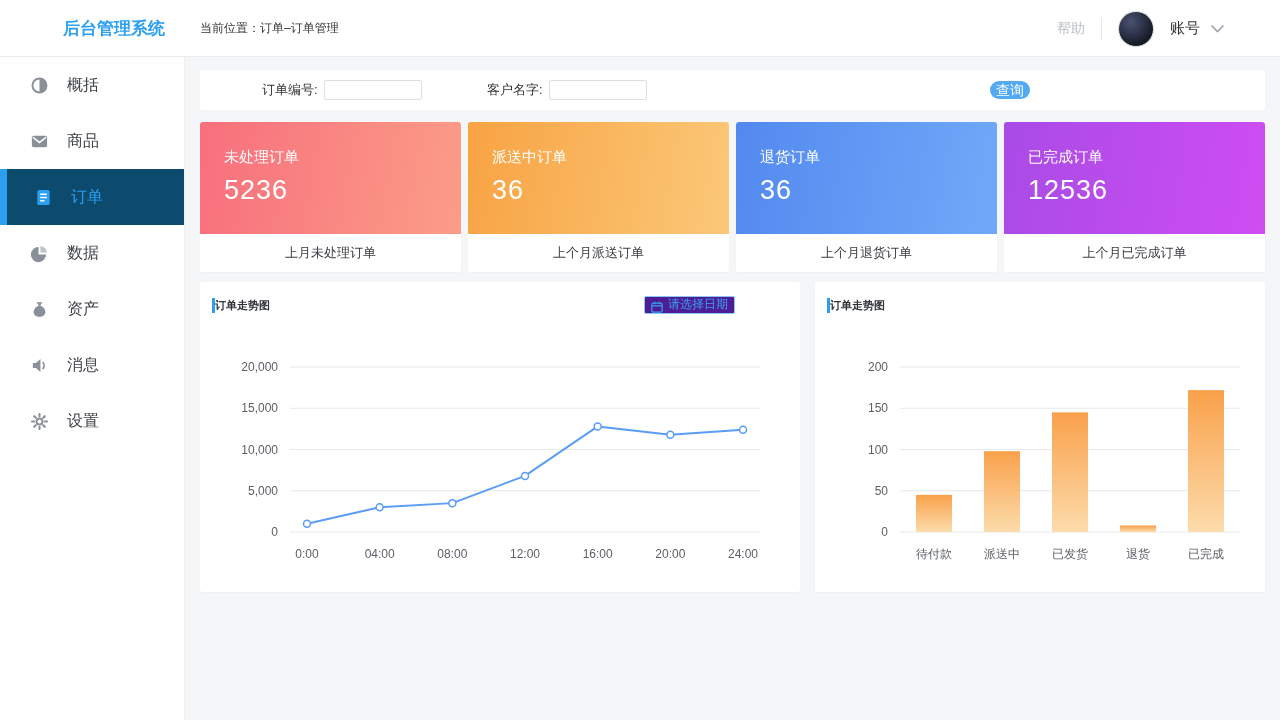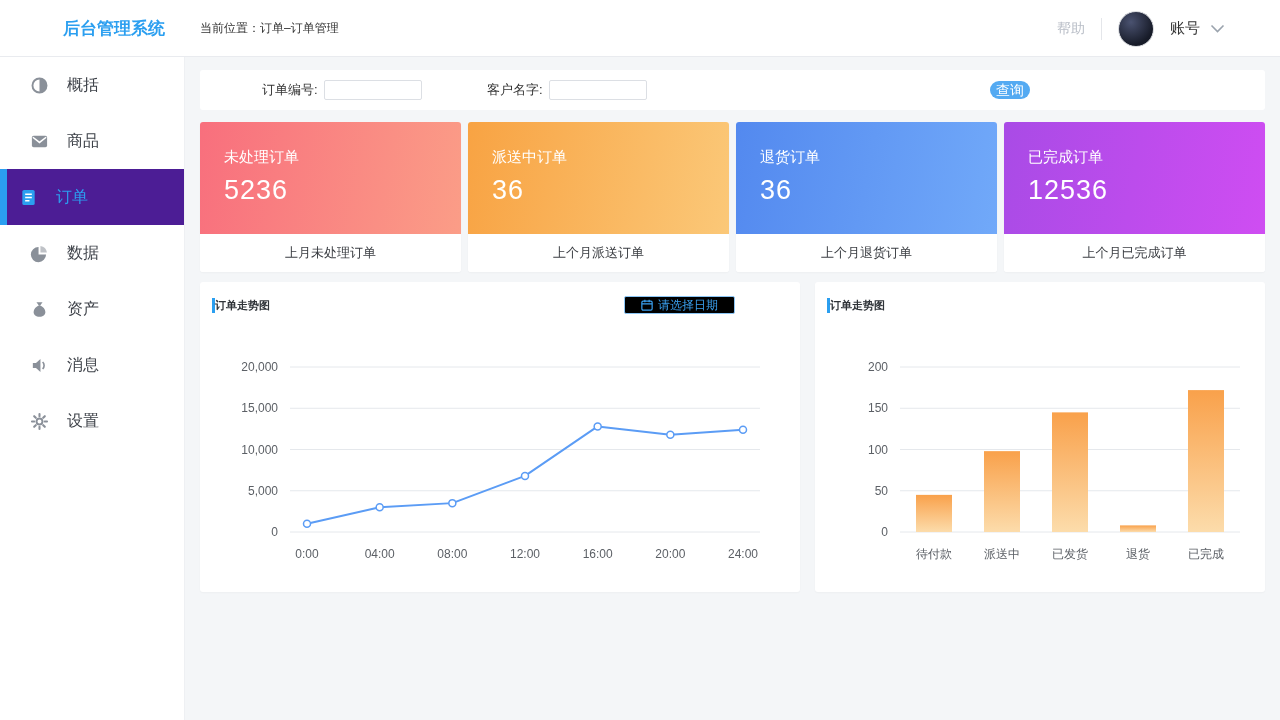--- a/index.html
+++ b/index.html
@@ -23,22 +23,22 @@
   .account { font-size:15px; color:#333; cursor:pointer; display:flex; align-items:center; gap:10px; }
   .chev { color:#9aa3ad; display:inline-flex; }
 
   
   .sidebar { position:absolute; top:57px; left:0; width:185px; height:663px;
     background:#fff; border-right:1px solid #eef0f3; z-index:2; }
   .side-item { height:56px; display:flex; align-items:center; gap:18px;
     padding-left:30px; font-size:16px; color:#3f434a; cursor:pointer; }
   .side-item .s-icon { width:19px; height:19px; color:#8a9099; display:inline-flex; }
   .side-item .s-icon svg { width:19px; height:19px; }
-  .side-item.active { background:#4c1d95; color:#2b9ff0;
-    border-left:7px solid #2b9ff0; padding-left:12px; }
+  .side-item.active { background:#0c4a6e; color:#2b9ff0;
+    border-left:7px solid #2b9ff0; padding-left:27px; }
   .side-item.active .s-icon { color:#2b9ff0; }
 
   
   .main { position:absolute; top:57px; left:185px; width:1095px; height:663px;
     background:#f4f6f8; padding:13px 15px; }
 
   .search-card { position:relative; width:1065px; height:40px; background:#fff;
     border-radius:3px; margin-bottom:12px; }
   .s-group { position:absolute; top:0; height:40px; display:flex; align-items:center; gap:6px; }
   .s-group label { font-size:13px; color:#333; }
@@ -63,21 +63,21 @@
   .charts-row { display:flex; gap:15px; }
   .panel { position:relative; background:#fff; height:310px; border-radius:3px;
     box-shadow:0 1px 2px rgba(0,0,0,0.03); }
   .panel-line { width:600px; }
   .panel-bar { width:450px; }
   .panel-head { position:absolute; left:12px; top:16px; display:flex;
     align-items:center; gap:0; font-size:11px; font-weight:bold; color:#2f3338; }
   .head-bar { width:3px; height:15px; background:#2b9ff0; display:inline-block; }
   .datepicker { position:absolute; right:65px; top:14px; height:18px;
     border:1px solid #8cc6f5; border-radius:2px; color:#3aa0ef; font-size:12px;
-    display:flex; align-items:center; gap:5px; padding:0 16px; cursor:pointer; background:#000000; }
+    display:flex; align-items:flex-end; gap:5px; padding:0 6px; cursor:pointer; background:#4c1d95; }
   .chart-svg { position:absolute; top:45px; }
   .panel-line .chart-svg { left:10px; }
   .panel-bar .chart-svg { left:5px; }
   .tick { font-size:12px; fill:#5c6066; font-family:"Liberation Sans","DejaVu Sans",sans-serif; }
 </style>
 </head>
 <body>
 
 <header class="topbar">
   <div class="logo">后台管理系统</div>

